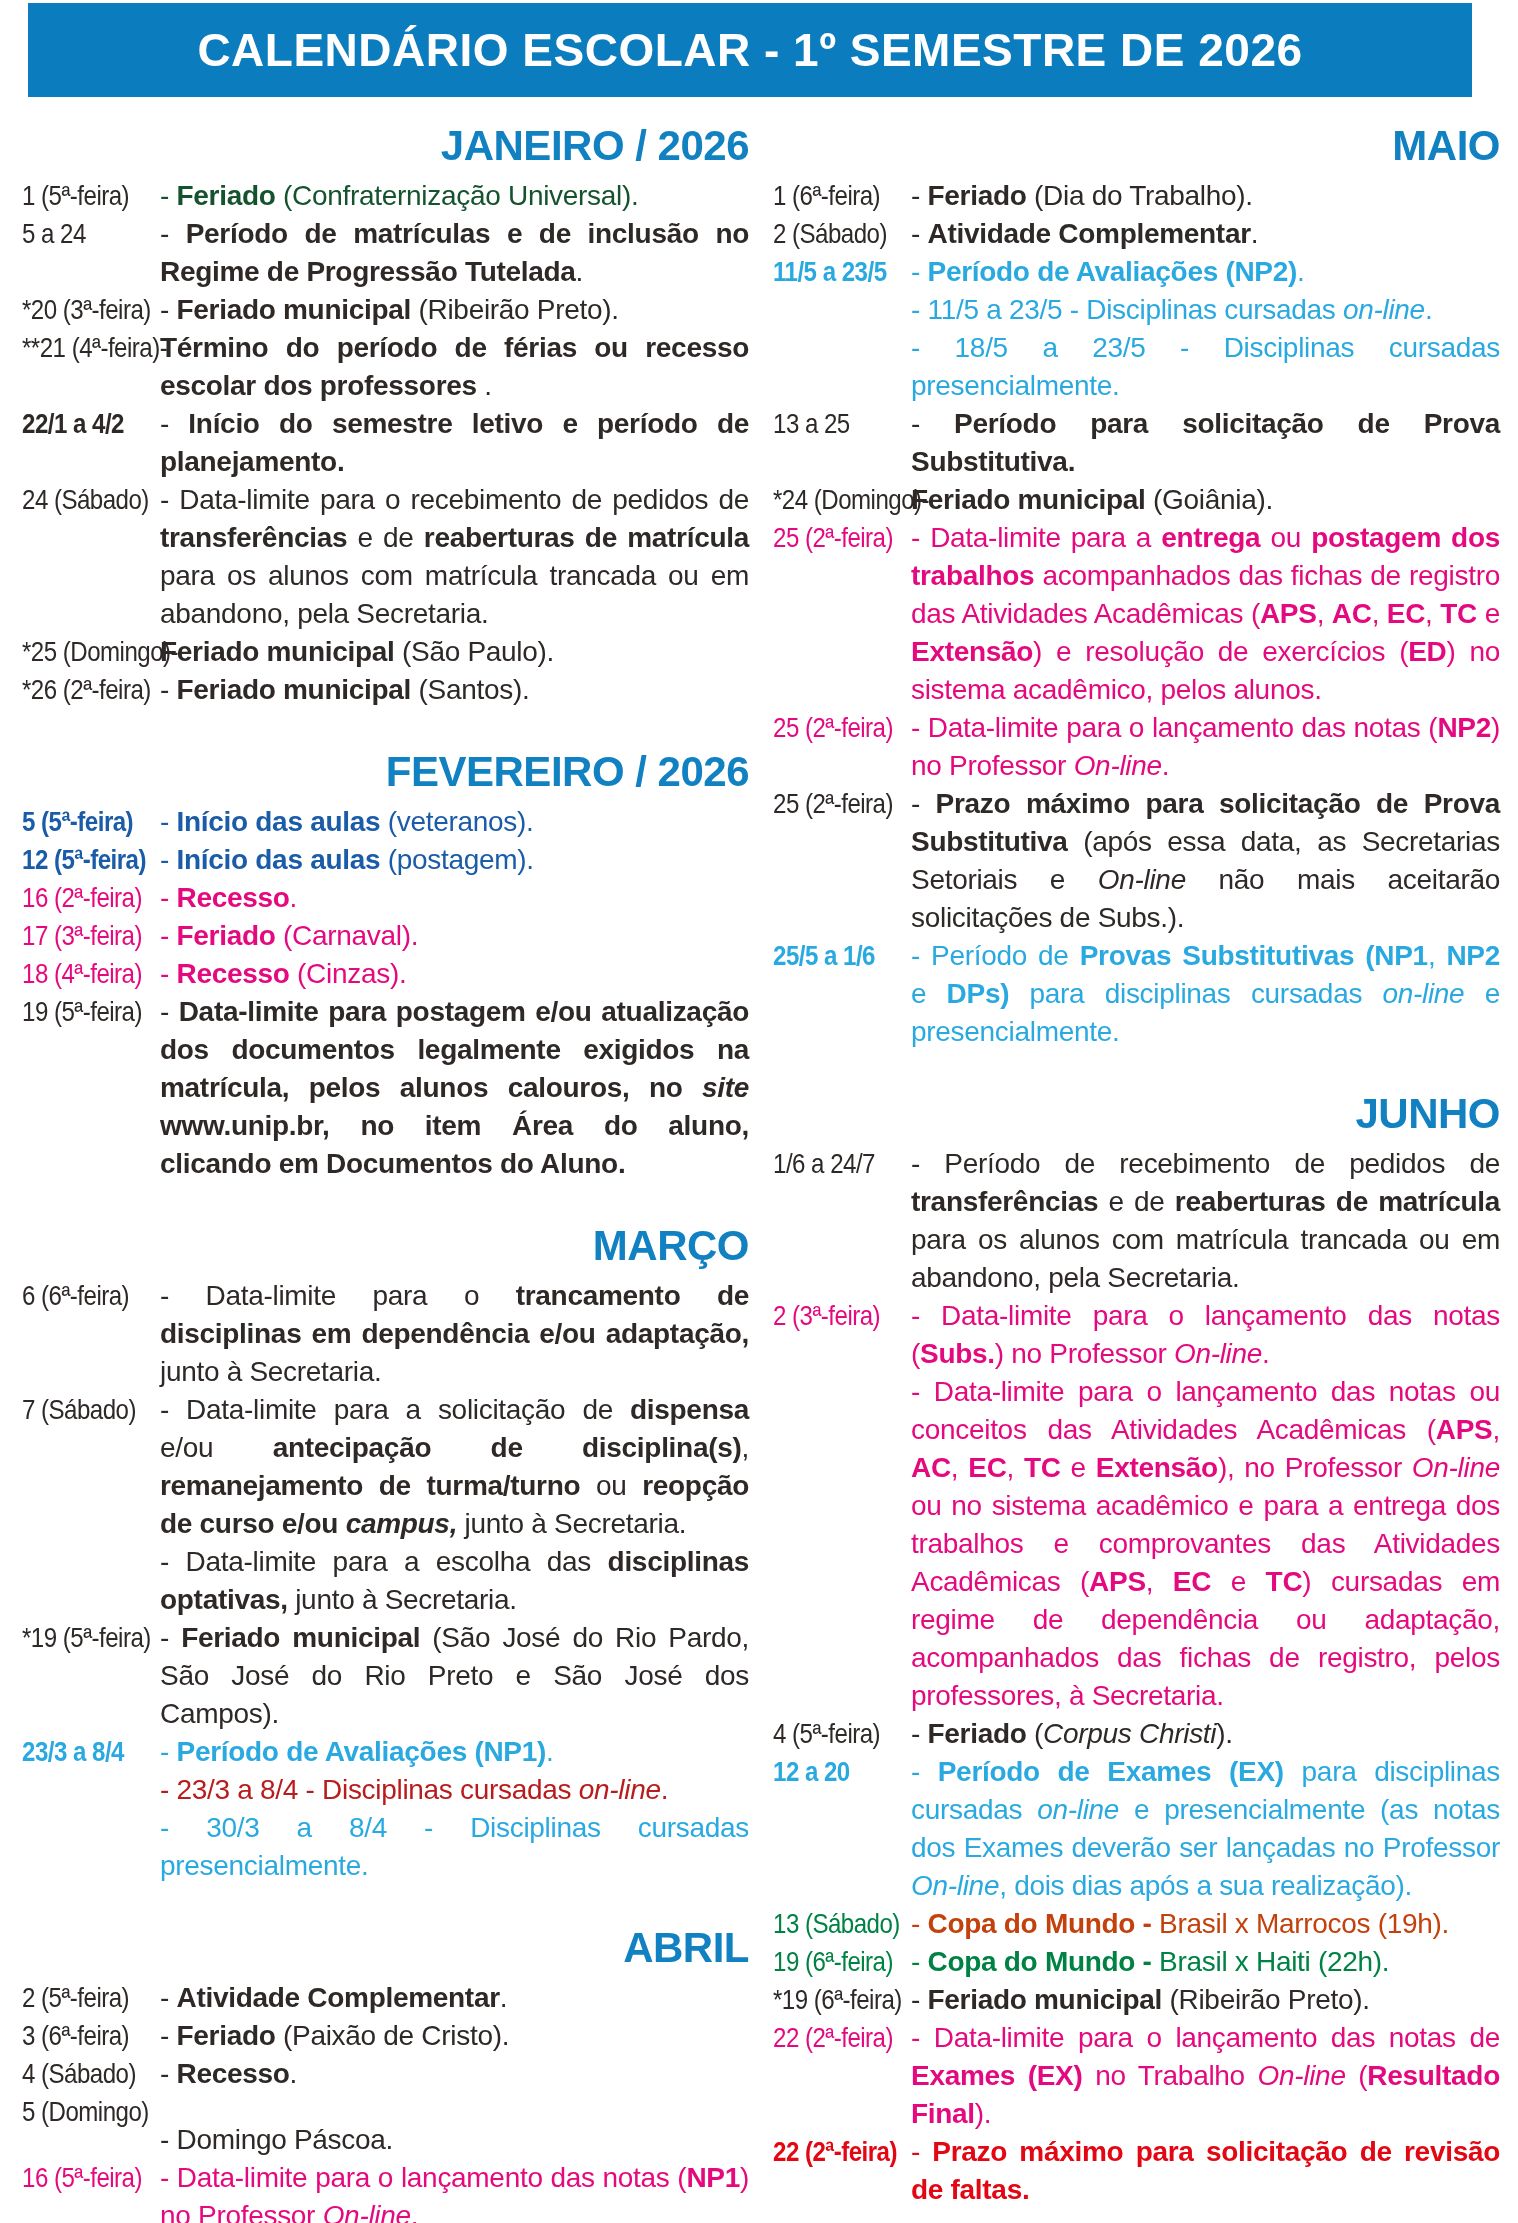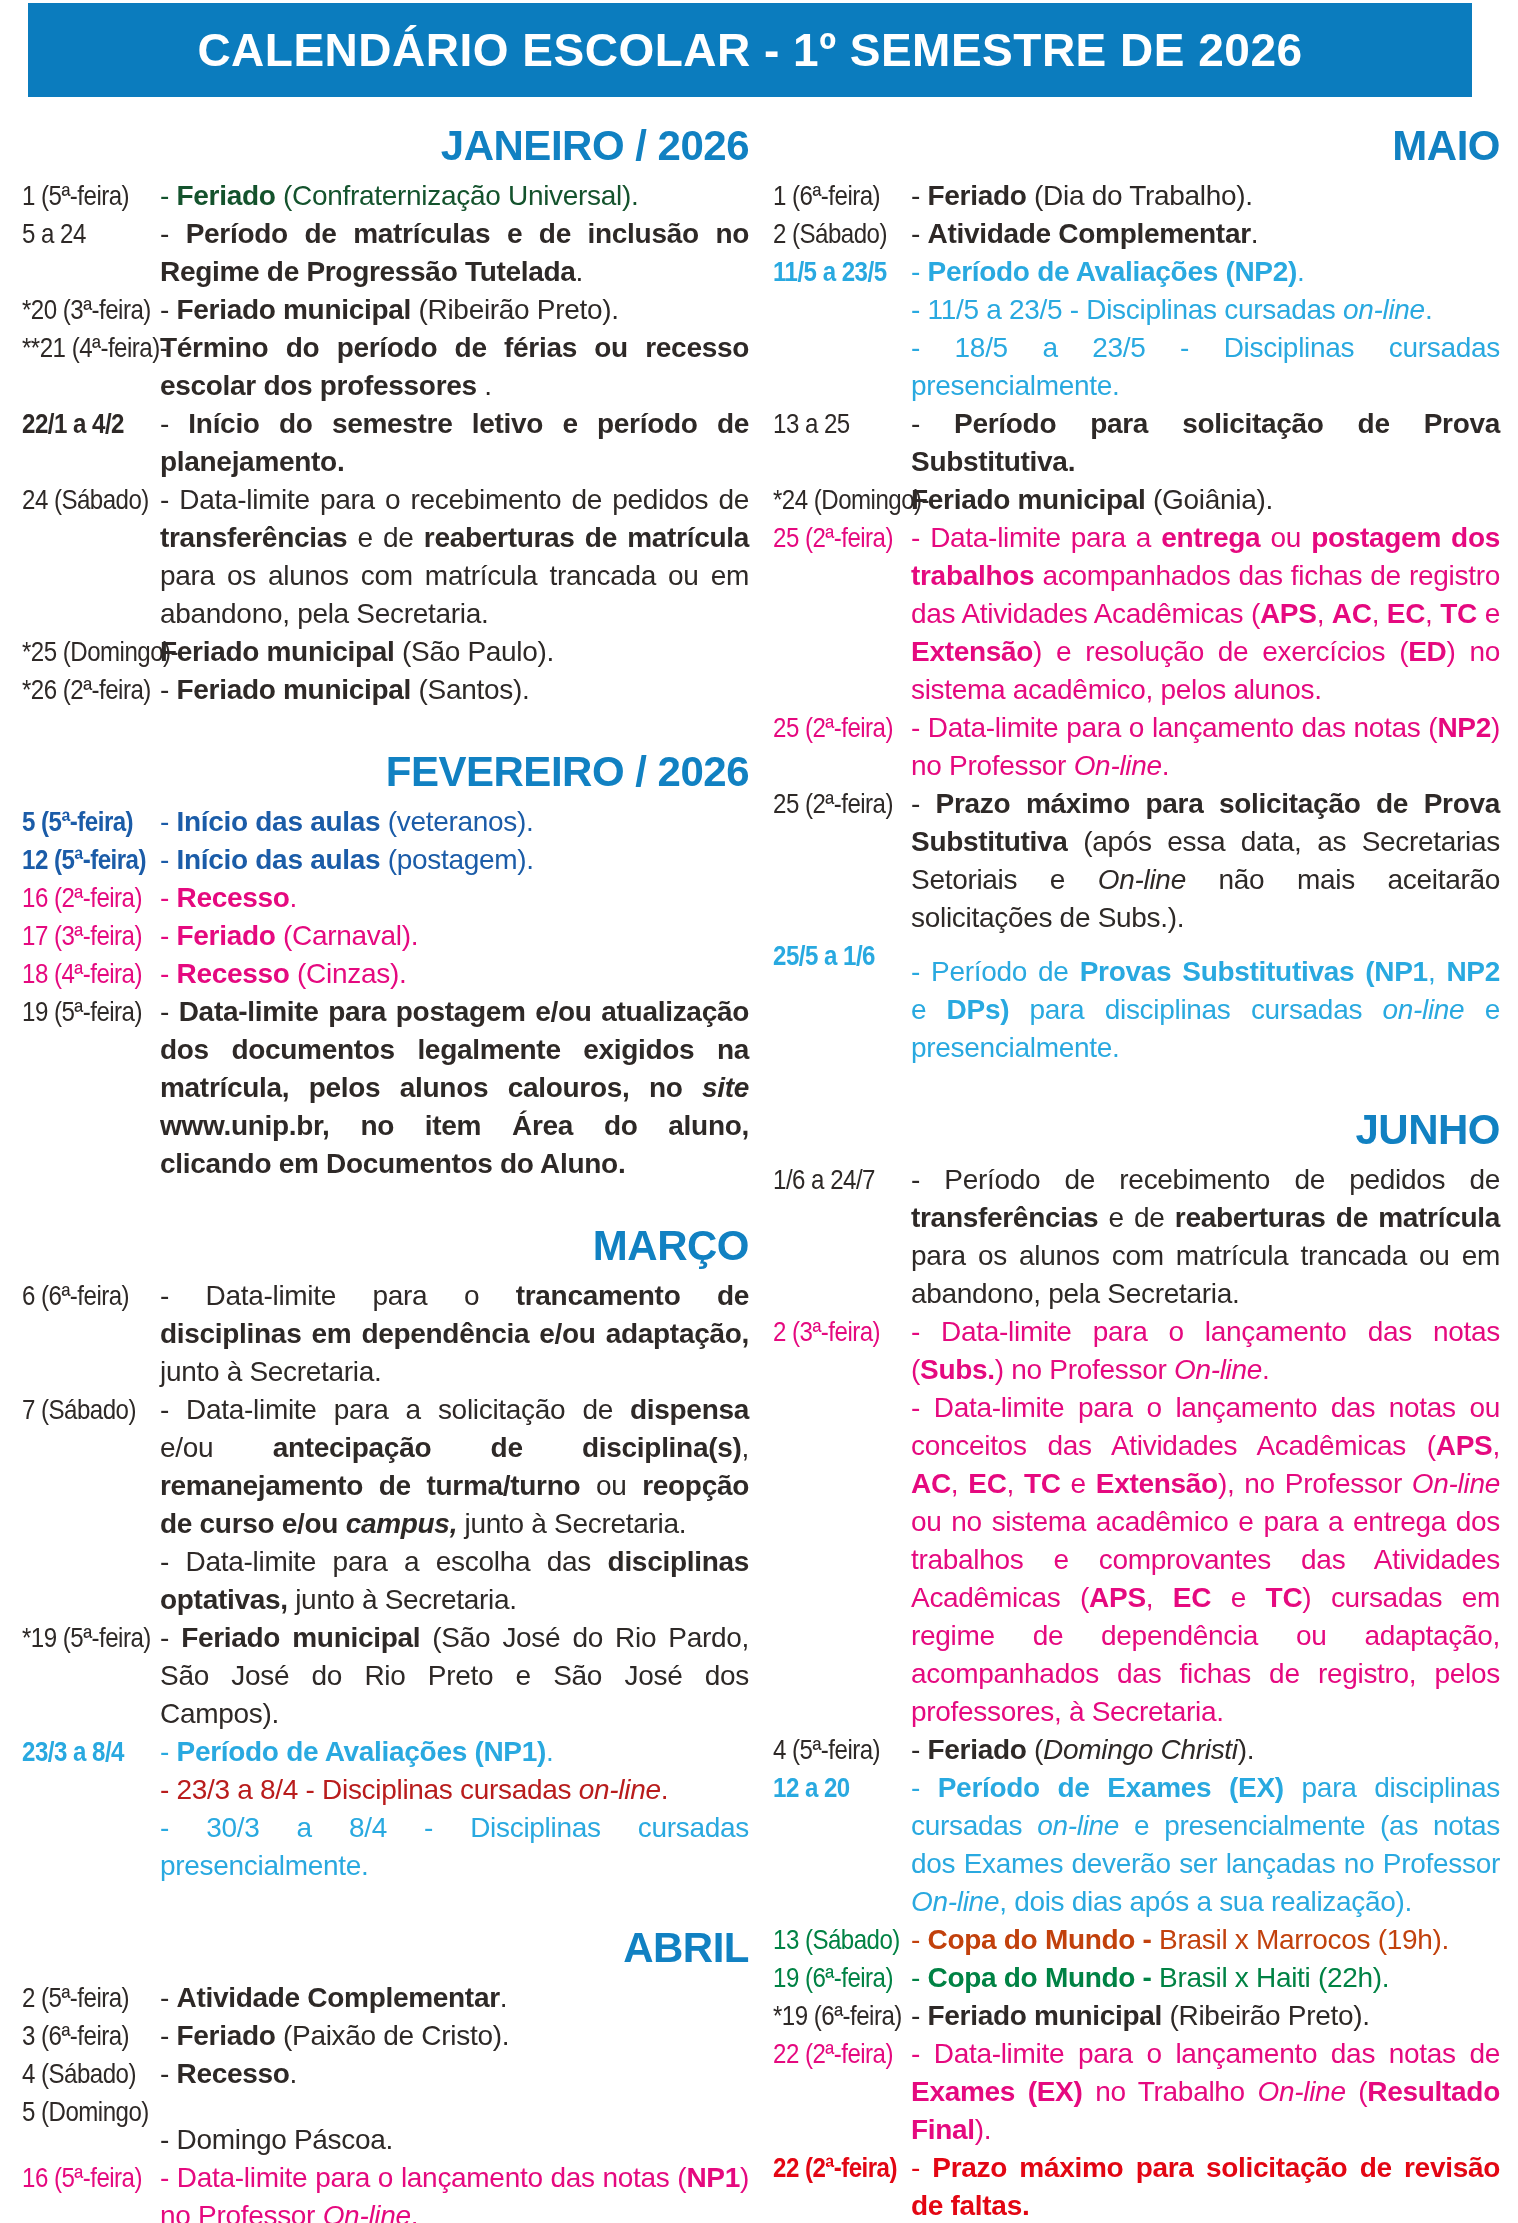--- a/index.html
+++ b/index.html
@@ -212,40 +212,40 @@
         <div class="entry">
           <div class="entry-date" style="color: rgb(229, 9, 127);">25 (2ª-feira)</div>
           <div class="entry-text" style="color: rgb(229, 9, 127);"><span>- Data-limite para o lançamento das notas (</span><span class="b">NP2</span><span>) no Professor </span><span class="i">On-line</span><span>.</span></div>
         </div>
         <div class="entry">
           <div class="entry-date" style="color: rgb(46, 41, 39);">25 (2ª-feira)</div>
           <div class="entry-text" style="color: rgb(46, 41, 39);"><span>- </span><span class="b">Prazo máximo para solicitação de Prova Substitutiva</span><span> (após essa data, as Secretarias Setoriais e </span><span class="i">On-line</span><span> não mais aceitarão solicitações de Subs.).</span></div>
         </div>
         <div class="entry">
           <div class="entry-date b" style="color: rgb(41, 169, 224);">25/5 a 1/6</div>
-          <div class="entry-text" style="color: rgb(41, 169, 224); margin-top: 16px;"><span>- Período de </span><span class="b">Provas Substitutivas (NP1</span><span>, </span><span class="b">NP2</span><span> e </span><span class="b">DPs)</span><span> para disciplinas cursadas </span><span class="i">on-line</span><span> e presencialmente.</span></div>
+          <div class="entry-text" style="color: rgb(41, 169, 224);"><span>- Período de </span><span class="b">Provas Substitutivas (NP1</span><span>, </span><span class="b">NP2</span><span> e </span><span class="b">DPs)</span><span> para disciplinas cursadas </span><span class="i">on-line</span><span> e presencialmente.</span></div>
         </div>
       </div>
       <div class="section">
         <div class="month-title" style="color: rgb(17, 129, 194);">JUNHO</div>
         <div class="entry">
           <div class="entry-date" style="color: rgb(46, 41, 39);">1/6 a 24/7</div>
           <div class="entry-text" style="color: rgb(46, 41, 39);"><span>- Período de recebimento de pedidos de </span><span class="b">transferências</span><span> e de </span><span class="b">reaberturas de matrícula</span><span> para os alunos com matrícula trancada ou em abandono, pela Secretaria.</span></div>
         </div>
         <div class="entry">
           <div class="entry-date" style="color: rgb(229, 9, 127);">2 (3ª-feira)</div>
           <div class="entry-text" style="color: rgb(229, 9, 127);"><span>- Data-limite para o lançamento das notas (</span><span class="b">Subs.</span><span>) no Professor </span><span class="i">On-line</span><span>.</span></div>
         </div>
         <div class="entry">
           <div class="entry-date" style="color: rgb(229, 9, 127);"></div>
           <div class="entry-text" style="color: rgb(229, 9, 127);"><span>- Data-limite para o lançamento das notas ou conceitos das Atividades Acadêmicas (</span><span class="b">APS</span><span>, </span><span class="b">AC</span><span>, </span><span class="b">EC</span><span>, </span><span class="b">TC</span><span> e </span><span class="b">Extensão</span><span>), no Professor </span><span class="i">On-line</span><span> ou no sistema acadêmico e para a entrega dos trabalhos e comprovantes das Atividades Acadêmicas (</span><span class="b">APS</span><span>, </span><span class="b">EC</span><span> e </span><span class="b">TC</span><span>) cursadas em regime de dependência ou adaptação, acompanhados das fichas de registro, pelos professores, à Secretaria.</span></div>
         </div>
         <div class="entry">
           <div class="entry-date" style="color: rgb(46, 41, 39);">4 (5ª-feira)</div>
-          <div class="entry-text" style="color: rgb(46, 41, 39);"><span>- </span><span class="b">Feriado</span><span> (</span><span class="i">Domingo Christi</span><span>).</span></div>
+          <div class="entry-text" style="color: rgb(46, 41, 39);"><span>- </span><span class="b">Feriado</span><span> (</span><span class="i">Corpus Christi</span><span>).</span></div>
         </div>
         <div class="entry">
           <div class="entry-date b" style="color: rgb(41, 169, 224);">12 a 20</div>
           <div class="entry-text" style="color: rgb(41, 169, 224);"><span>- </span><span class="b">Período de Exames (EX)</span><span> para disciplinas cursadas </span><span class="i">on-line</span><span> e presencialmente (as notas dos Exames deverão ser lançadas no Professor </span><span class="i">On-line</span><span>, dois dias após a sua realização).</span></div>
         </div>
         <div class="entry">
           <div class="entry-date" style="color: rgb(0, 130, 68);">13 (Sábado)</div>
           <div class="entry-text" style="color: #c2410c;"><span>- </span><span class="b">Copa do Mundo -</span><span> Brasil x Marrocos (19h).</span></div>
         </div>
         <div class="entry">

